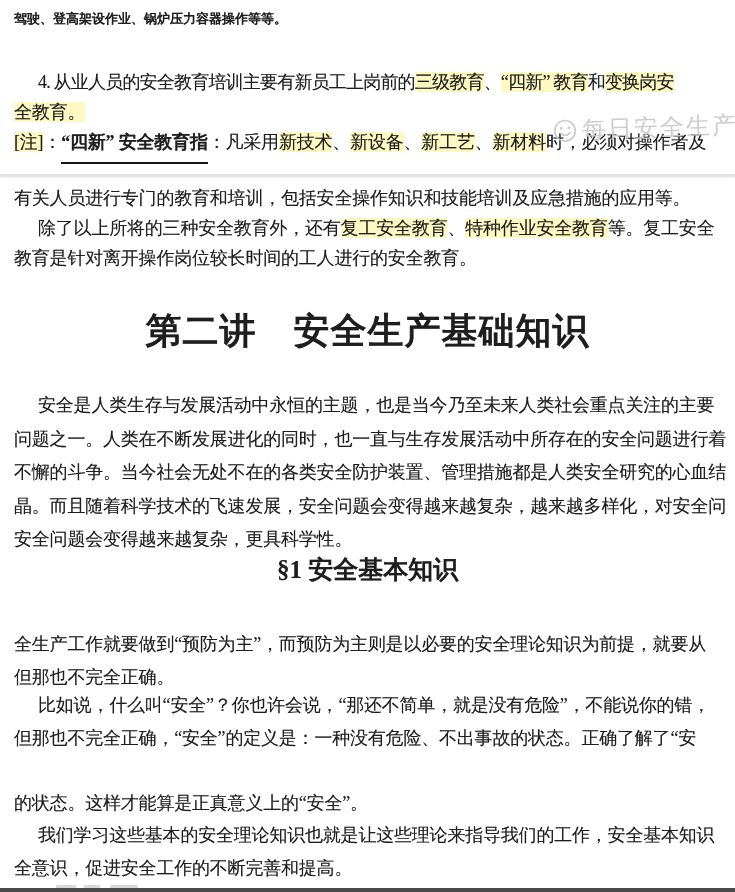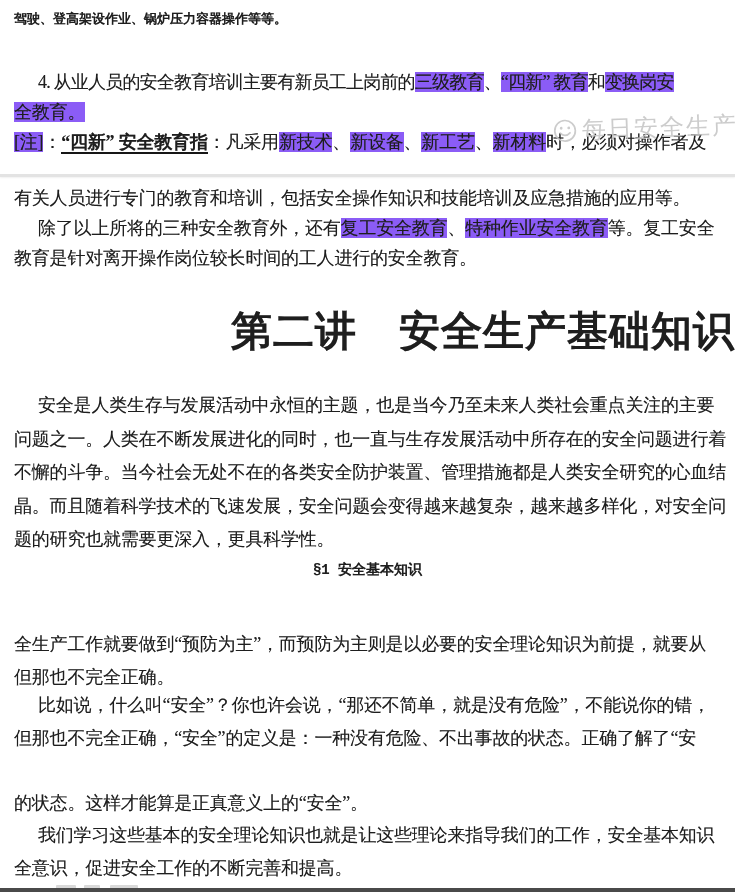--- a/index.html
+++ b/index.html
@@ -3,26 +3,26 @@
 <meta charset="utf-8">
 <style>
   html,body{margin:0;padding:0;background:#fff;}
   .page{position:relative;width:735px;height:892px;background:#ffffff;overflow:hidden;
         font-family:"Liberation Serif",serif;color:#1e1e1e;
         text-shadow:0 0 .5px rgba(30,30,30,.45);}
   .ln{position:absolute;left:14px;right:6px;font-size:18px;line-height:26px;
       letter-spacing:-0.2px;white-space:nowrap;}
   .heiti{font-family:"Liberation Sans",sans-serif;font-weight:700;font-size:13px;letter-spacing:0;}
   .ind{padding-left:24px;}
-  .hl{background:#8b5cf6;}
-  .ul{font-weight:700;border-bottom:2px solid #161616;padding-bottom:0;}
-  .chapter{position:absolute;left:0;right:0;top:308px;text-align:right;
-           font-size:41px;font-weight:700;letter-spacing:1px;line-height:46px;}
+  .hl{background:#fef9c3;}
+  .ul{font-weight:700;border-bottom:2px solid #161616;padding-bottom:10px;}
+  .chapter{position:absolute;left:0;right:0;top:308px;text-align:center;
+           font-size:36px;font-weight:700;letter-spacing:1px;line-height:46px;}
   .section{position:absolute;left:0;right:0;top:554px;text-align:center;
-           font-size:14px;font-weight:700;line-height:32px;font-family:Liberation Mono, monospace;}
+           font-size:25px;font-weight:700;line-height:32px;}
   .divider{position:absolute;left:0;right:0;top:174px;height:3px;background:#e3e3e3;
            box-shadow:0 1px 2px rgba(0,0,0,.06);}
   .watermark{position:absolute;left:552px;top:112px;display:flex;align-items:center;gap:4px;
              color:#c7c7c7;opacity:.9;transform:rotate(-2deg);z-index:5;text-shadow:none;
              font-family:"Liberation Sans",sans-serif;}
   .watermark-text{font-size:24px;letter-spacing:2px;white-space:nowrap;}
   .wm-svg{flex:0 0 auto;}
   .bottom-bar{position:absolute;left:0;right:0;bottom:0;height:4px;background:#4a4a4a;}
   .frag{position:absolute;top:885px;height:5px;background:#b9b9b9;opacity:.55;border-radius:1px;}
 </style>
@@ -67,21 +67,21 @@
   <div class="ln" style="top:245px">
     <span>教育是针对离开操作岗位较长时间的工人进行的安全教育。</span>
   </div>
 
   <div class="chapter">第二讲　安全生产基础知识</div>
 
   <div class="ln ind" style="top:392px"><span>安全是人类生存与发展活动中永恒的主题，也是当今乃至未来人类社会重点关注的主要</span></div>
   <div class="ln" style="top:426px"><span>问题之一。人类在不断发展进化的同时，也一直与生存发展活动中所存在的安全问题进行着</span></div>
   <div class="ln" style="top:459px"><span>不懈的斗争。当今社会无处不在的各类安全防护装置、管理措施都是人类安全研究的心血结</span></div>
   <div class="ln" style="top:493px"><span>晶。而且随着科学技术的飞速发展，安全问题会变得越来越复杂，越来越多样化，对安全问</span></div>
-  <div class="ln" style="top:526px"><span>题的研究也就需要更深入，更具科学性。</span></div>
+  <div class="ln" style="top:526px"><span>安全问题会变得越来越复杂，更具科学性。</span></div>
 
   <div class="section">§1 安全基本知识</div>
 
   <div class="ln" style="top:631px"><span>全生产工作就要做到“预防为主”，而预防为主则是以必要的安全理论知识为前提，就要从</span></div>
   <div class="ln" style="top:664px"><span>但那也不完全正确。</span></div>
 
   <div class="ln ind" style="top:692px"><span>比如说，什么叫“安全”？你也许会说，“那还不简单，就是没有危险”，不能说你的错，</span></div>
   <div class="ln" style="top:725px"><span>但那也不完全正确，“安全”的定义是：一种没有危险、不出事故的状态。正确了解了“安</span></div>
   <div class="ln" style="top:790px"><span>的状态。这样才能算是正真意义上的“安全”。</span></div>
   <div class="ln ind" style="top:822px"><span>我们学习这些基本的安全理论知识也就是让这些理论来指导我们的工作，安全基本知识</span></div>

